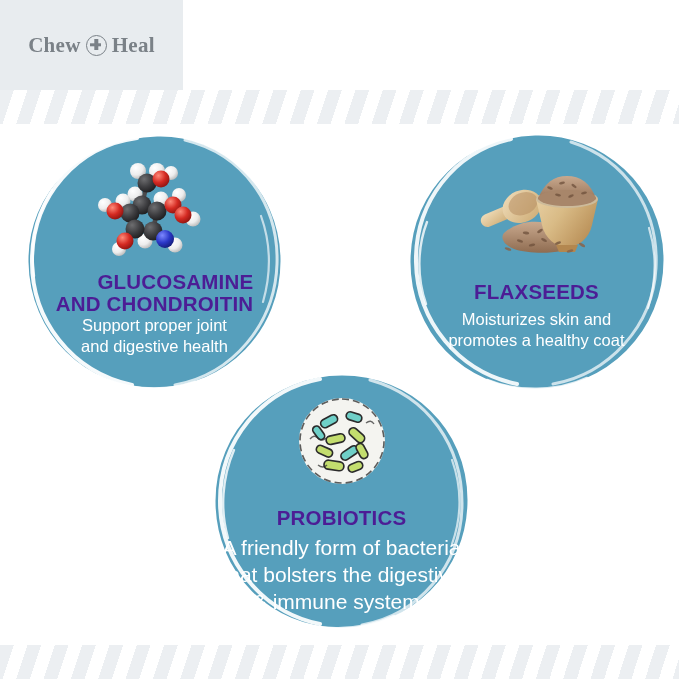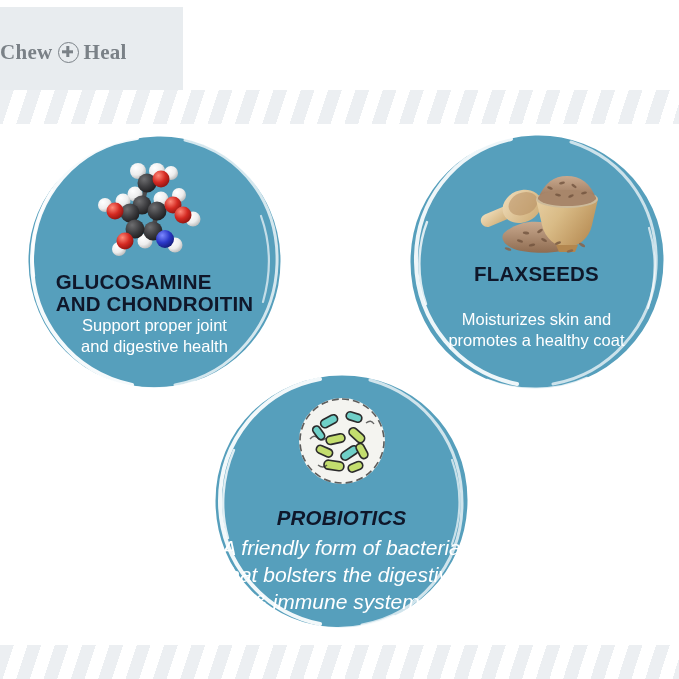--- a/index.html
+++ b/index.html
@@ -9,21 +9,21 @@
     font-family:"Liberation Sans", sans-serif;
     -webkit-font-smoothing:antialiased;
   }
   .page{position:relative;width:679px;height:679px;background:#fff;overflow:hidden;}
 
   
   .header{position:absolute;left:0;top:0;width:679px;height:90px;}
   .logo-panel{
     position:absolute;left:0;top:0;width:183px;height:90px;
     background:#e8ecef;
-    display:flex;align-items:center;margin-top:7px;
+    display:flex;align-items:center;justify-content:center;
   }
   .logo-wrap{display:flex;align-items:center;justify-content:center;gap:2px;}
   .logo-word{
     font-family:"Liberation Serif", serif;
     font-weight:700;font-size:21px;color:#7a8187;letter-spacing:.3px;
     line-height:1;
   }
   .logo-plus{
     position:relative;width:19px;height:19px;border-radius:50%;
     border:1.6px solid #7a8187;margin:0 3px;flex:0 0 auto;
@@ -66,41 +66,41 @@
     box-sizing:border-box;
   }
   .ring{
     position:absolute;left:-9px;top:-9px;right:-9px;bottom:-9px;
     pointer-events:none;
   }
   .ring svg{display:block;width:100%;height:100%;}
 
   #circle-glucosamine{left:26px;top:133px;width:257px;height:257px;}
   #circle-flaxseeds{left:408px;top:133px;width:257px;height:257px;}
-  #circle-probiotics{left:213px;top:373px;width:257px;height:257px;font-style:italic;}
+  #circle-probiotics{left:213px;top:373px;width:257px;height:257px;}
 
   .c-icon{position:relative;z-index:2;}
   .c-head{
     position:relative;z-index:2;
-    color:#0f172a;font-weight:700;text-align:left;line-height:1.08;
+    color:#4c1d95;font-weight:700;text-align:right;line-height:1.08;
     letter-spacing:.2px;
   }
   .c-sub{
     position:relative;z-index:2;
     color:#ffffff;text-align:center;line-height:1.28;font-weight:400;
   }
 
   
   #circle-glucosamine .c-icon{margin-top:20px;}
   #circle-glucosamine .c-head{margin-top:10px;font-size:20.5px;}
   #circle-glucosamine .c-sub{margin-top:0;font-size:16.5px;}
 
   #circle-flaxseeds .c-icon{margin-top:22px;}
-  #circle-flaxseeds .c-head{font-size:20.5px;}
-  #circle-flaxseeds .c-sub{margin-top:24px;font-size:16.5px;}
+  #circle-flaxseeds .c-head{margin-top:18px;font-size:20.5px;}
+  #circle-flaxseeds .c-sub{margin-top:6px;font-size:16.5px;}
 
   #circle-probiotics .c-icon{margin-top:22px;}
   #circle-probiotics .c-head{margin-top:16px;font-size:20.5px;}
   #circle-probiotics .c-sub{margin-top:6px;font-size:21px;}
 </style>
 </head>
 <body>
 
 <div class="page">
 

